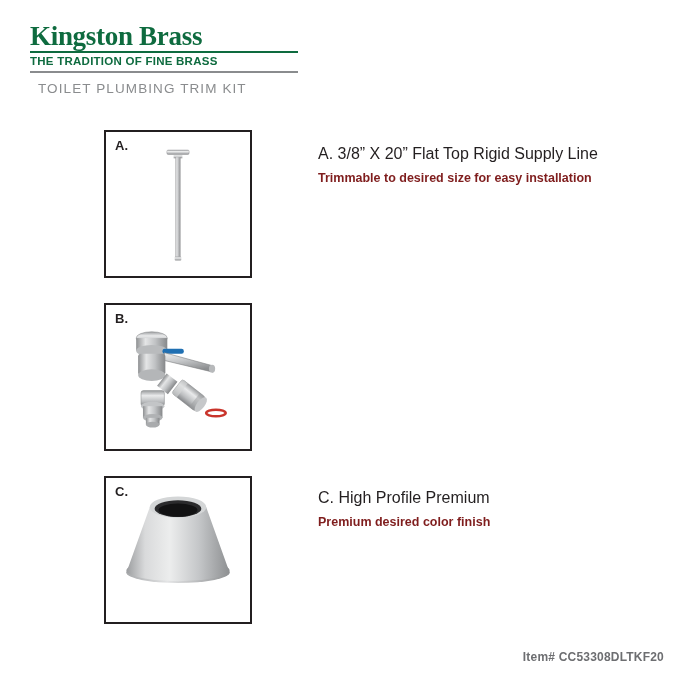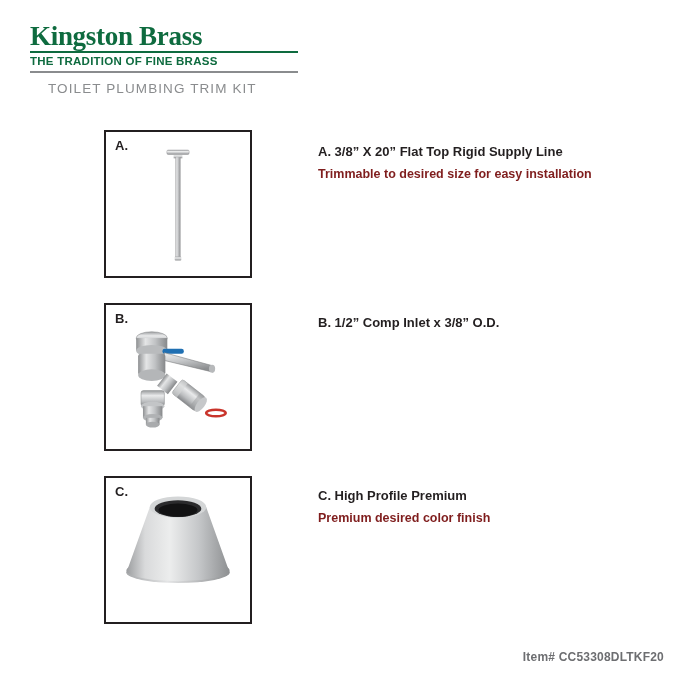--- a/index.html
+++ b/index.html
@@ -57,21 +57,21 @@
     height: 2px;
     background: #8a8c8e;
     margin-top: 4px;
   }
   .subtitle {
     font-family: "Liberation Sans", sans-serif;
     font-size: 13.5px;
     letter-spacing: 1.1px;
     color: #8a8c8e;
     margin-top: 8px;
-    margin-left: 18px;
+    margin-left: 8px;
     white-space: nowrap;
   }
 
   
   .row {
     position: absolute;
     left: 0;
     width: 700px;
   }
   .thumb {
@@ -95,22 +95,22 @@
   .art {
     position: absolute;
     inset: 0;
   }
   .desc {
     position: absolute;
     left: 318px;
     width: 350px;
   }
   .desc-title {
-    font-size: 13px;
-    font-weight: bold;
+    font-size: 16px;
+    font-weight: normal;
     color: #231f20;
     line-height: 1.3;
   }
   .desc-sub {
     font-size: 12.5px;
     font-weight: bold;
     color: #7f1d1d;
     line-height: 1.3;
     margin-top: 5px;
   }
@@ -235,21 +235,20 @@
         <ellipse cx="48" cy="104" rx="12" ry="4.5" fill="#c3c5c7"></ellipse>
         <rect x="38" y="104" width="20" height="12" fill="url(#nk1)"></rect>
         <ellipse cx="48" cy="116" rx="10" ry="4" fill="#b0b2b4"></ellipse>
         <rect x="41" y="116" width="14" height="7" fill="url(#nk1)"></rect>
         <ellipse cx="48" cy="123" rx="7" ry="3" fill="#a9abad"></ellipse>
 
         <ellipse cx="113" cy="111" rx="10" ry="3.4" fill="none" stroke="#c9342b" stroke-width="2.6"></ellipse>
       </svg>
     </div>
     <div class="desc">
-      <div class="desc-title">B. 1/2” Comp Inlet x 3/8” O.D.</div>
     </div>
   </div>
 
   <div class="row" id="row-c">
     <div class="thumb">
       <div class="thumb-letter">C.</div>
       <svg class="art" viewBox="0 0 148 148">
         <defs>
           <linearGradient id="flangeBody" x1="0" y1="0" x2="1" y2="0">
             <stop offset="0%" stop-color="#9b9d9f"></stop>

